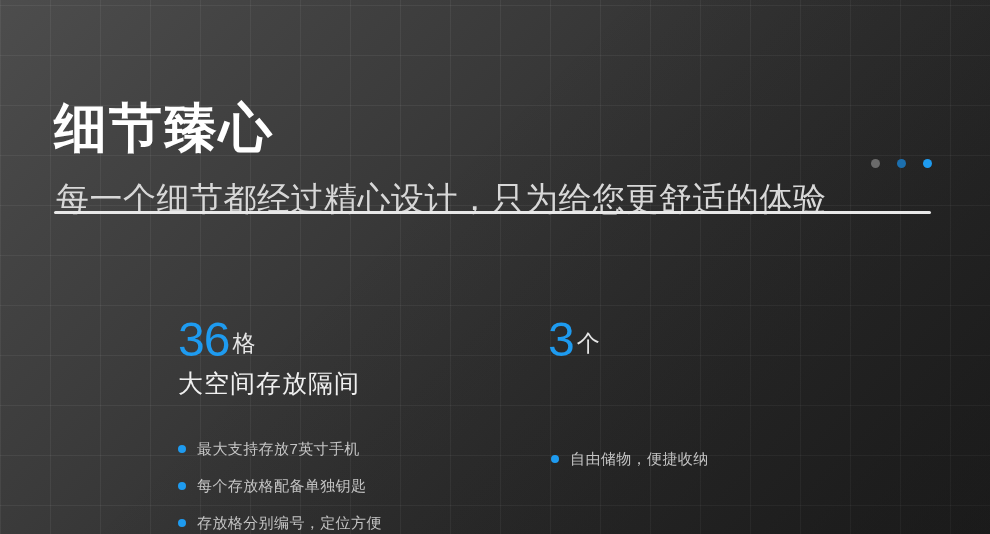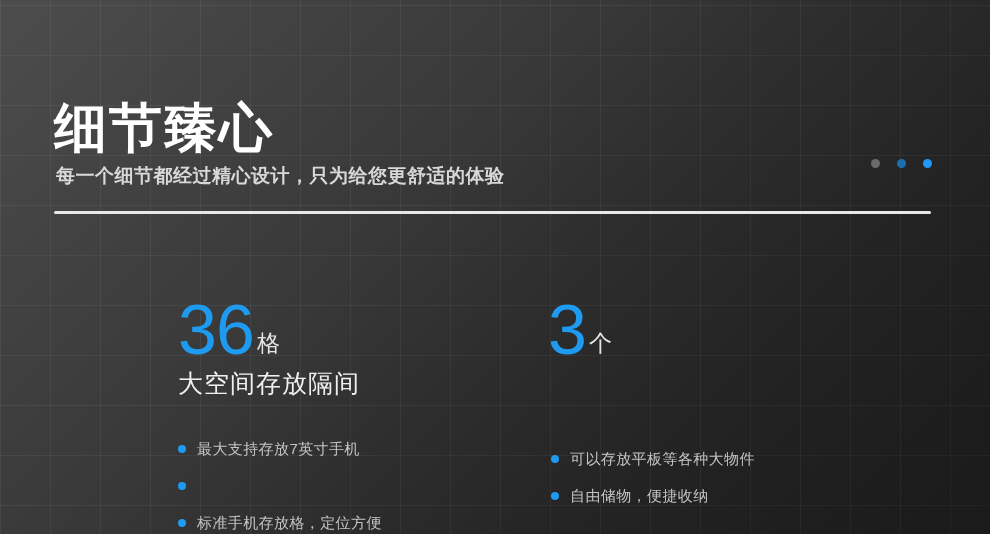--- a/index.html
+++ b/index.html
@@ -53,22 +53,22 @@
     font-weight: bold;
     color: #ffffff;
     letter-spacing: 2px;
     line-height: 1.12;
     white-space: nowrap;
   }
   .page-subtitle {
     position: absolute;
     left: 56px;
     top: 144px;
-    font-size: 19px;
-    font-weight: bold;
+    font-size: 33px;
+    font-weight: normal;
     color: #d8d8d8;
     letter-spacing: 0.5px;
     white-space: nowrap;
   }
 
   
   .dots {
     position: absolute;
     right: 58px;
     top: 159px;
@@ -109,21 +109,21 @@
   .stat-block.left  { left: 178px; }
   .stat-block.right { left: 548px; }
 
   .stat-number-line {
     display: flex;
     align-items: flex-end;
     line-height: 1;
     height: 76px;
   }
   .stat-number {
-    font-size: 70px;
+    font-size: 48px;
     font-weight: 300;
     color: #1e9bf0;
     line-height: 0.92;
     letter-spacing: -1px;
   }
   .stat-unit {
     font-size: 23px;
     font-weight: normal;
     color: #e6e6e6;
     margin-left: 3px;
@@ -211,32 +211,29 @@
 
     </div>
 
     <ul class="bullet-list left">
       <li class="bullet-item">
         <span class="bullet-marker"></span>
         <span class="bullet-text">最大支持存放7英寸手机</span>
       </li>
       <li class="bullet-item">
         <span class="bullet-marker"></span>
-      </li>
-      <li class="bullet-item">
-        <span class="bullet-marker"></span>
-        <span class="bullet-text">标准手机存放格，定位方便</span>
+        <span class="bullet-text">每个存放格配备单独钥匙</span>
+      </li>
+      <li class="bullet-item">
+        <span class="bullet-marker"></span>
+        <span class="bullet-text">存放格分别编号，定位方便</span>
       </li>
     </ul>
 
     <ul class="bullet-list right">
-      <li class="bullet-item">
-        <span class="bullet-marker"></span>
-        <span class="bullet-text">可以存放平板等各种大物件</span>
-      </li>
       <li class="bullet-item">
         <span class="bullet-marker"></span>
         <span class="bullet-text">自由储物，便捷收纳</span>
       </li>
     </ul>
 
   </div>
 </div>
 
 </body></html>

